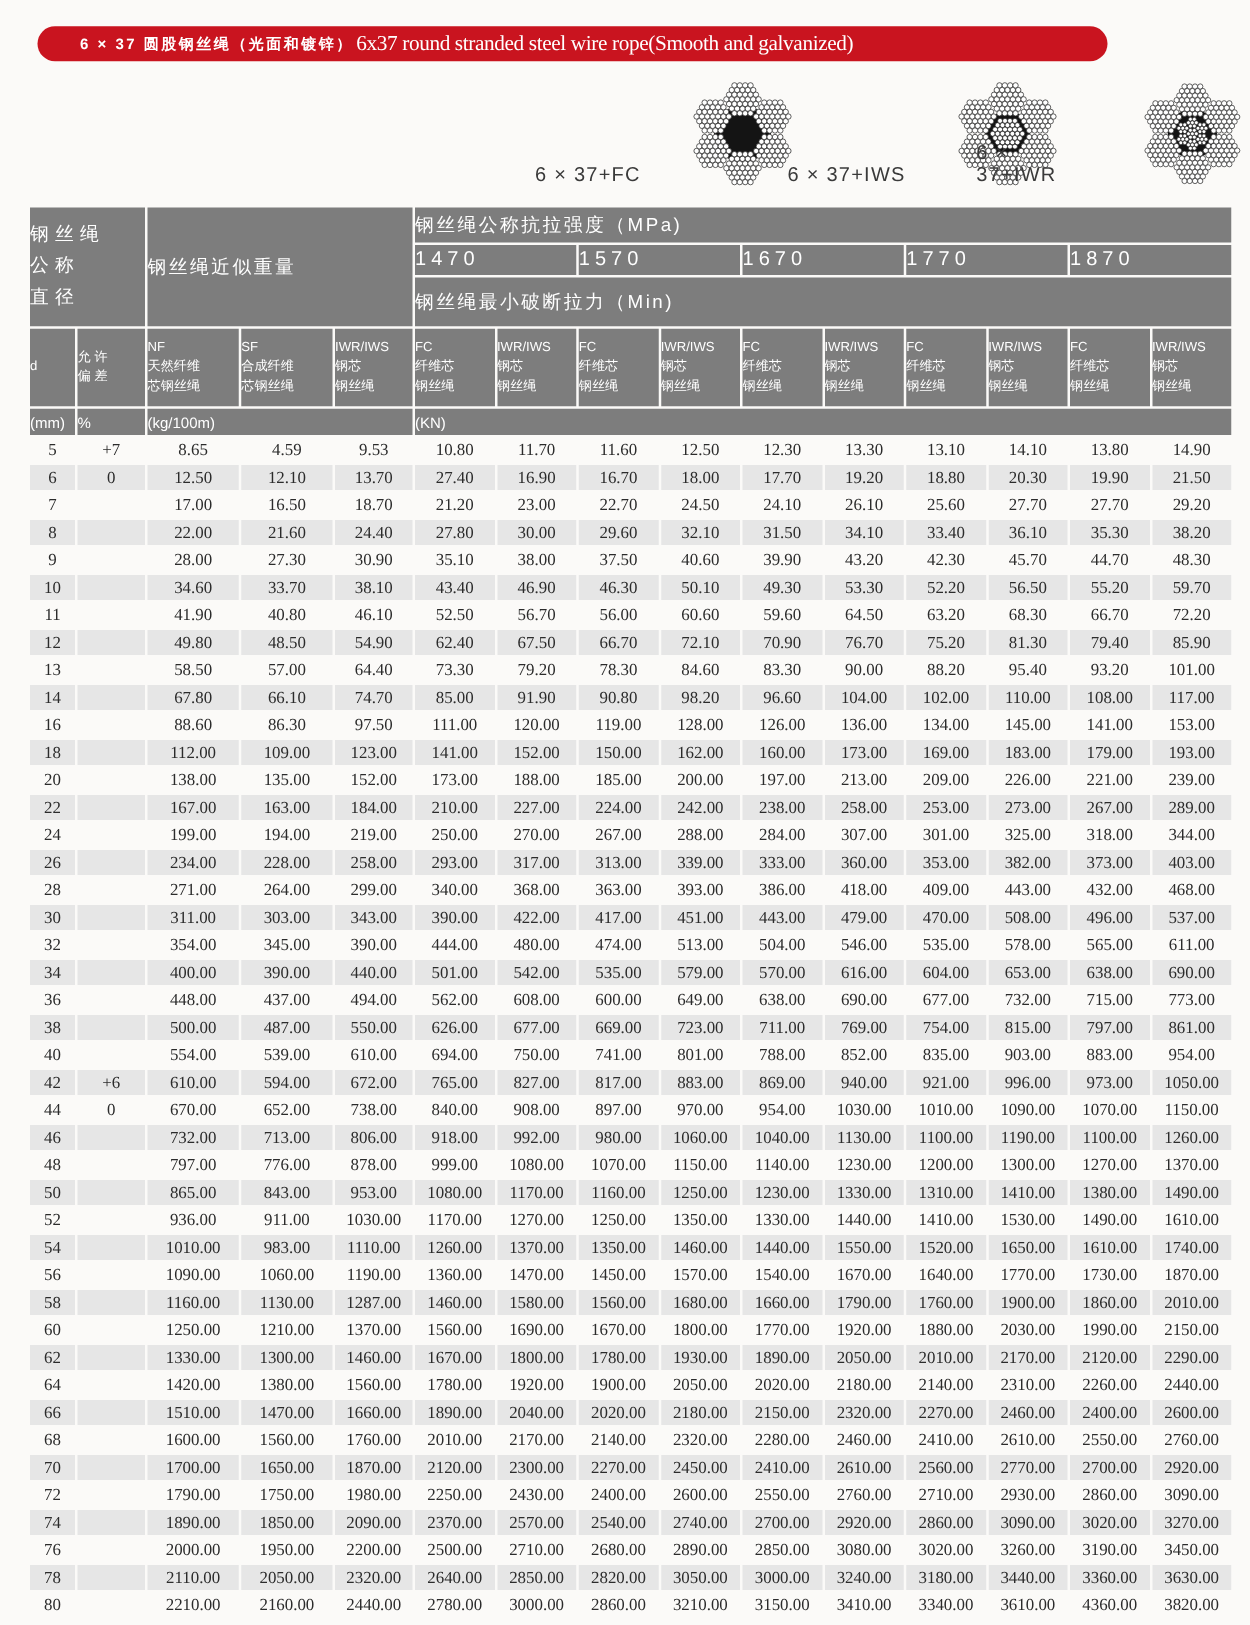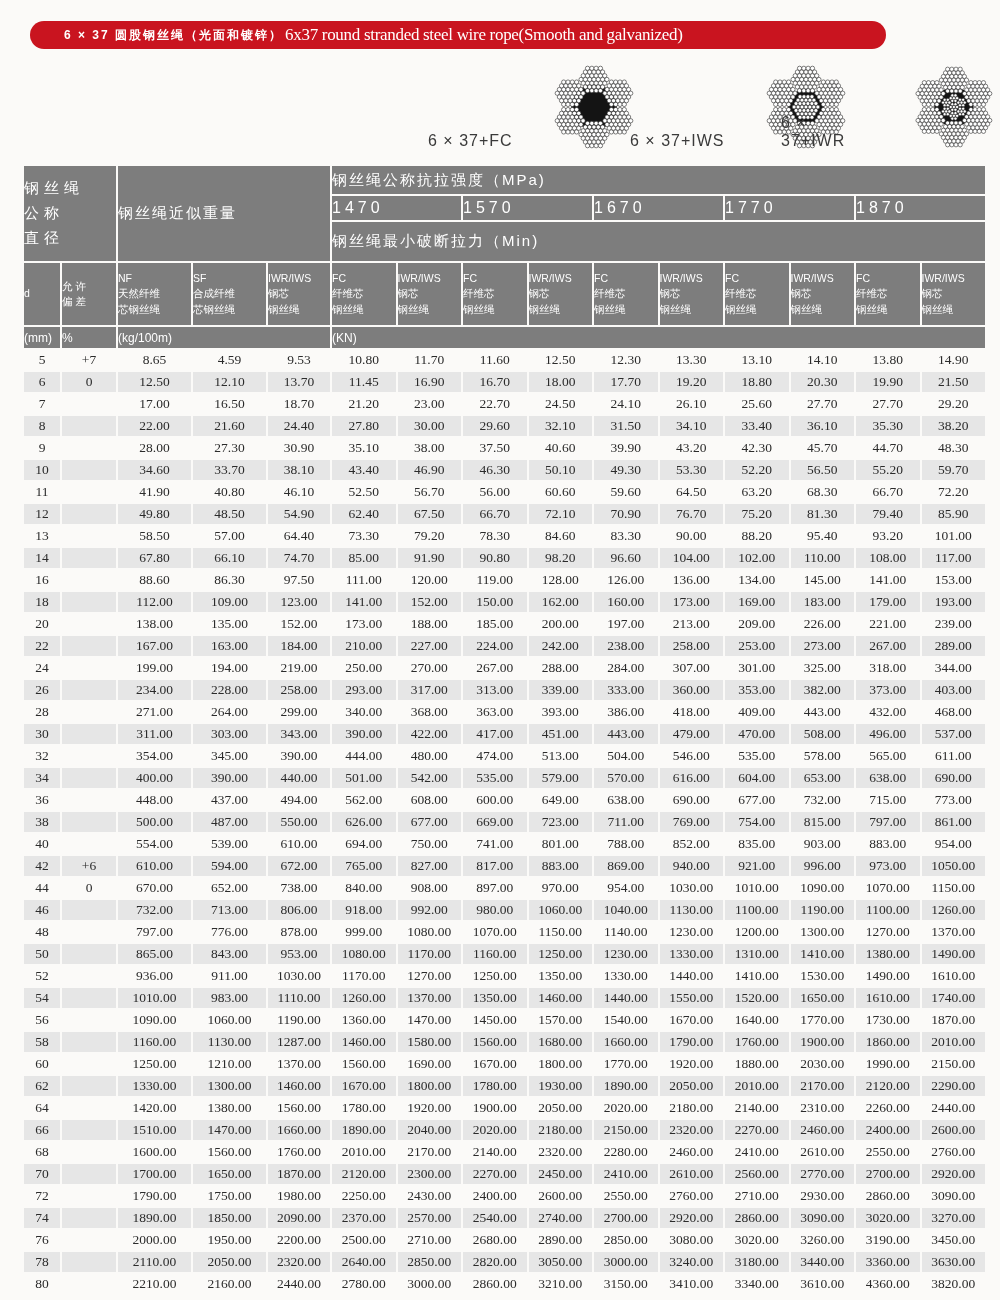--- a/index.html
+++ b/index.html
@@ -906,21 +906,21 @@
           <td>14.10</td>
           <td>13.80</td>
           <td>14.90</td>
         </tr>
         <tr class="alt">
           <td>6</td>
           <td>0</td>
           <td>12.50</td>
           <td>12.10</td>
           <td>13.70</td>
-          <td>11.45</td>
+          <td>27.40</td>
           <td>16.90</td>
           <td>16.70</td>
           <td>18.00</td>
           <td>17.70</td>
           <td>19.20</td>
           <td>18.80</td>
           <td>20.30</td>
           <td>19.90</td>
           <td>21.50</td>
         </tr>

